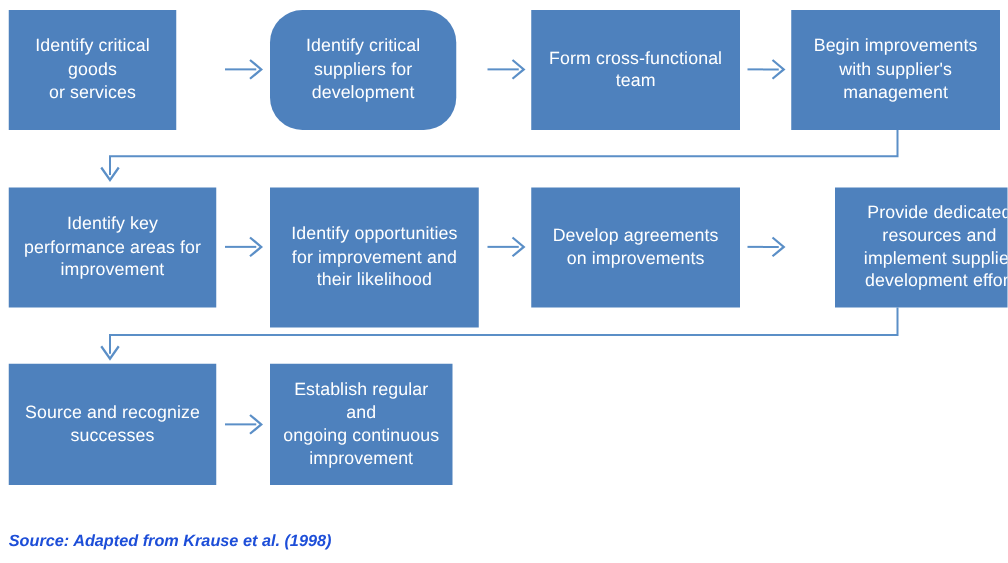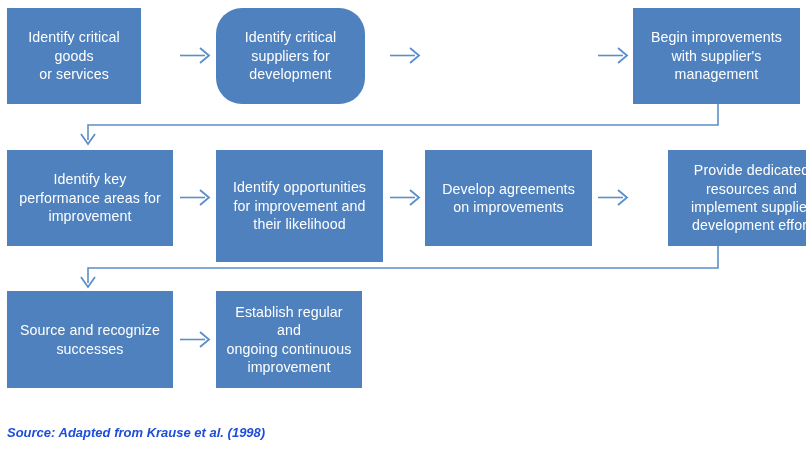--- a/index.html
+++ b/index.html
@@ -116,20 +116,22 @@
       <line class="conn-line" x1="180" y1="339.5" x2="205" y2="339.5"></line>
       <polyline class="conn-head" points="200,332 209,339.5 200,347"></polyline>
     </g>
   </svg>
 
   <div class="node" style="left:7px; top:8px; width:134px; height:96px;">Identify critical goods
 or services</div>
   <div class="node" style="left:216px; top:8px; width:149px; height:96px;border-radius:26px;">Identify critical
 suppliers for
 development</div>
+  <div class="node" style="left:425px; top:8px; width:167px; height:96px;">Form cross-functional
+team</div>
   <div class="node" style="left:633px; top:8px; width:167px; height:96px;">Begin improvements
 with supplier's
 management</div>
 
   <div class="node" style="left:7px; top:150px; width:166px; height:96px;">Identify key
 performance areas for
 improvement</div>
   <div class="node" style="left:216px; top:150px; width:167px; height:112px;">Identify opportunities
 for improvement and
 their likelihood</div>

